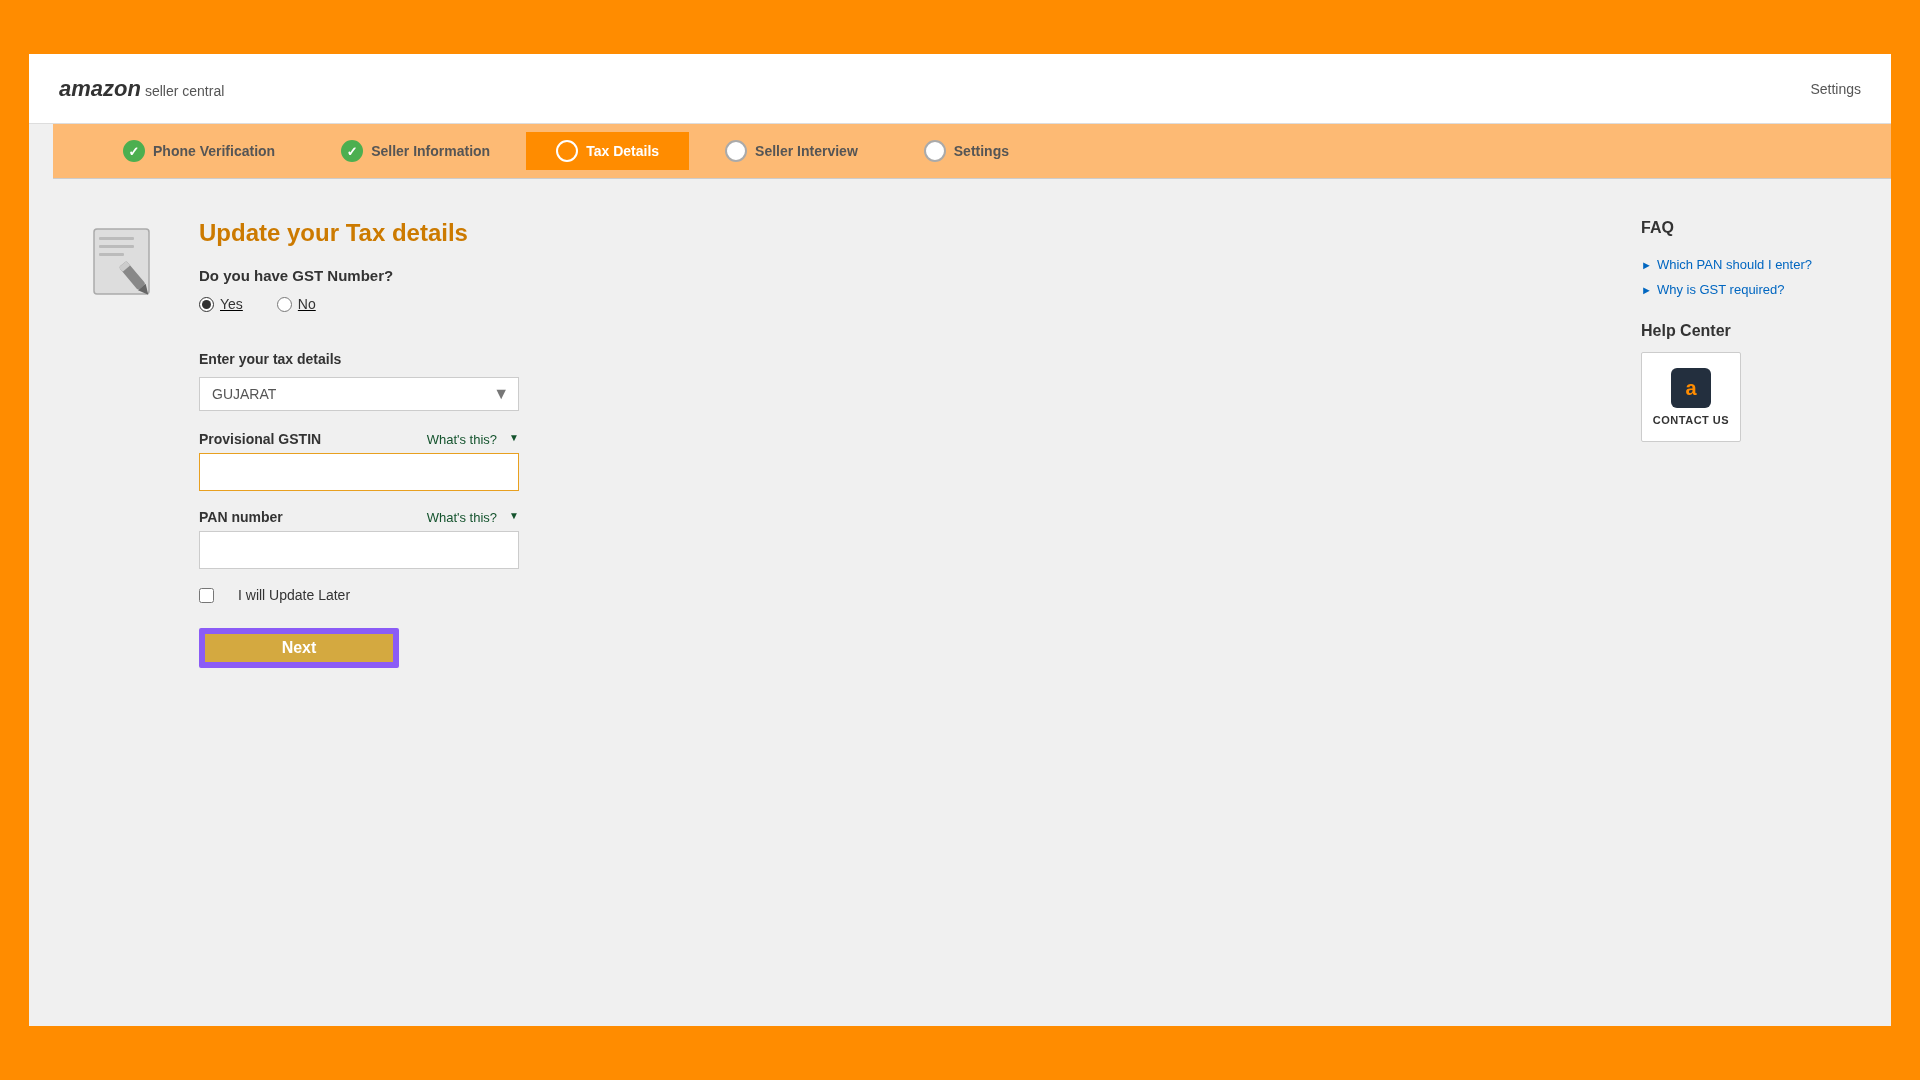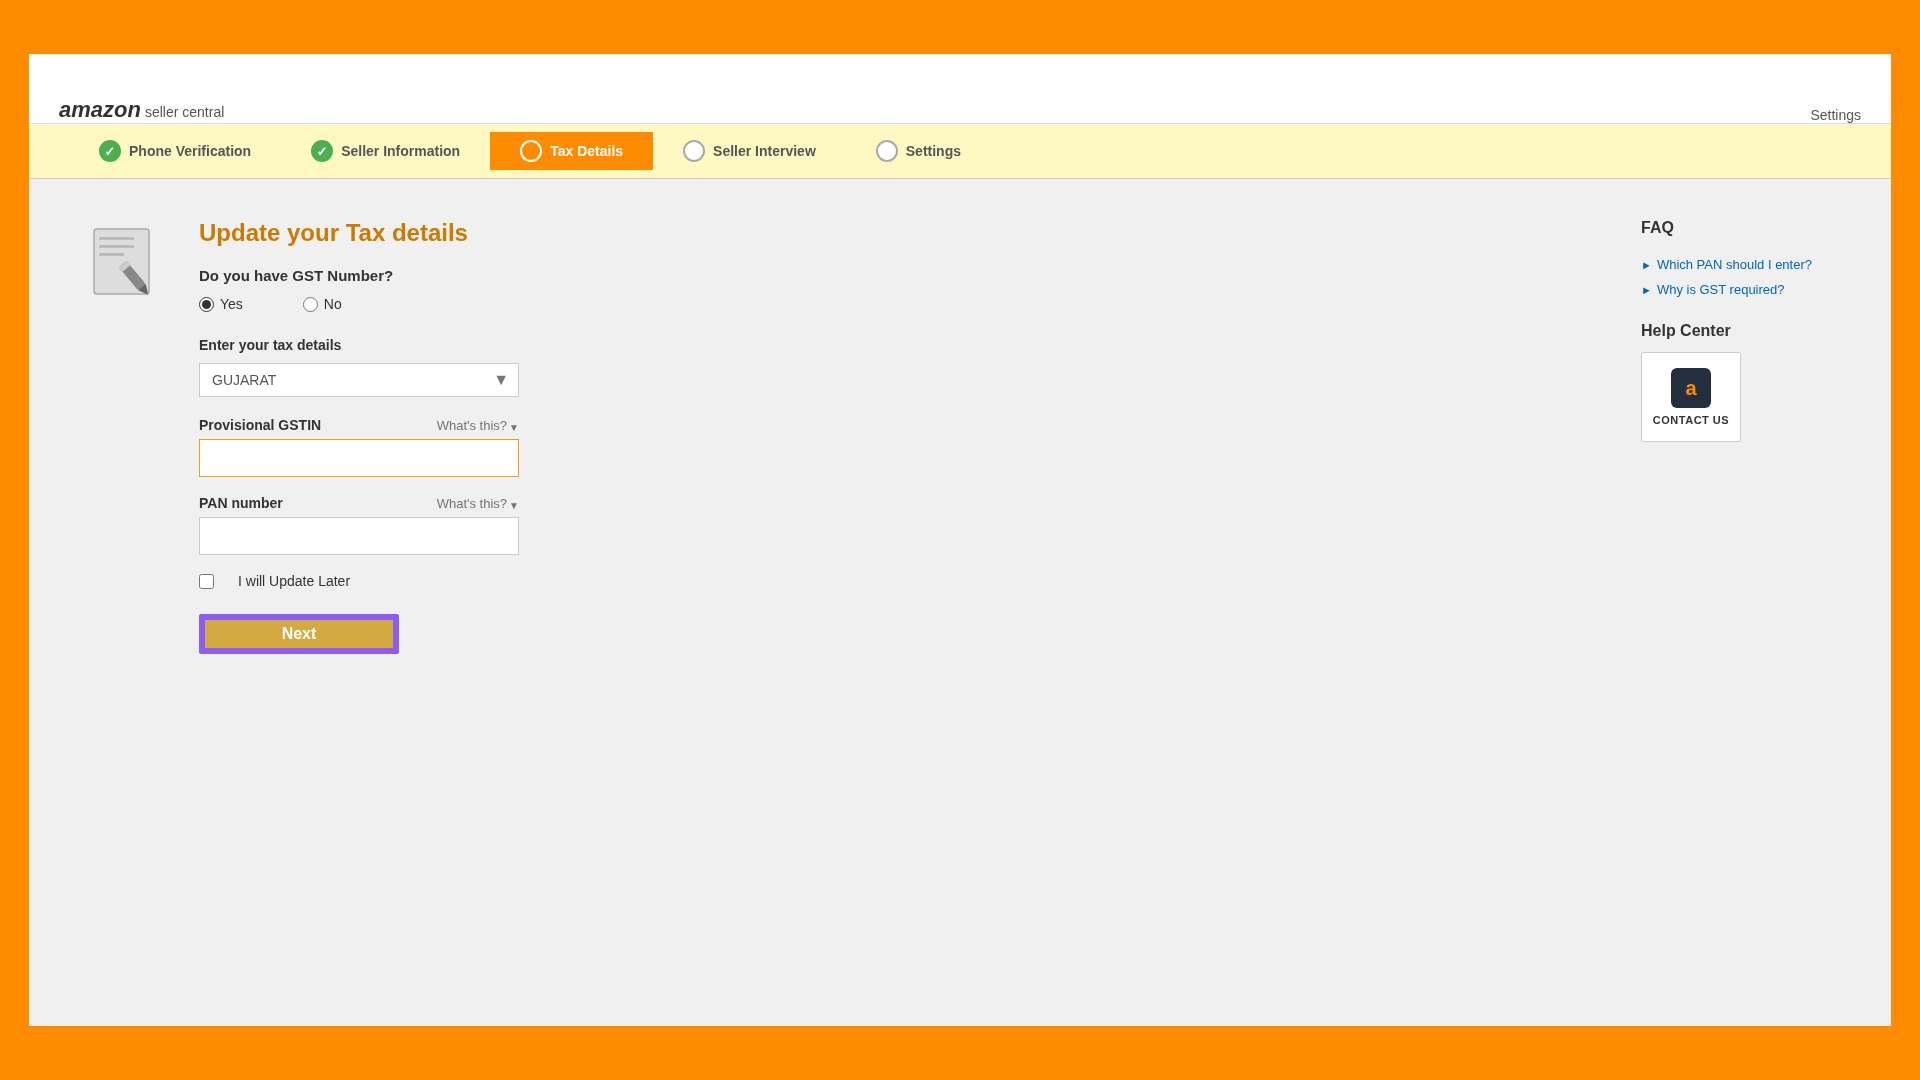--- a/index.html
+++ b/index.html
@@ -18,21 +18,21 @@
       background: #f0f0f0;
       border: 4px solid #ff8c00;
       position: relative;
       overflow: hidden;
     }
     
     .header {
       background: #fff;
       height: 70px;
       display: flex;
-      align-items: flex-end;
+      align-items: center;
       padding: 0 30px;
       border-bottom: 1px solid #ddd;
       position: relative;
     }
     .logo-container {
       display: flex;
       flex-direction: column;
     }
     .logo-amazon {
       font-size: 22px;
@@ -52,27 +52,28 @@
     }
     .header-settings {
       position: absolute;
       right: 30px;
       font-size: 14px;
       color: #555;
       cursor: pointer;
     }
     
     .progress-bar {
-      background: #fef9c3;
+      background: #fdba74;
       height: 55px;
       display: flex;
       align-items: center;
       padding: 0 40px;
-      gap: 0;
+      gap: 6px;
       border-bottom: 1px solid #ccc;
+      margin-left: 24px;
     }
     .step {
       display: flex;
       align-items: center;
       gap: 8px;
       padding: 8px 30px;
       font-size: 14px;
       font-weight: bold;
       color: #555;
       cursor: pointer;
@@ -139,22 +140,23 @@
       margin-bottom: 20px;
     }
     .question-label {
       font-size: 15px;
       font-weight: bold;
       color: #333;
       margin-bottom: 12px;
     }
     .radio-group {
       display: flex;
-      gap: 60px;
-      margin-bottom: 25px;
+      gap: 34px;
+      margin-bottom: 39px;
+      text-decoration: underline;
     }
     .radio-option {
       display: flex;
       align-items: center;
       gap: 6px;
       font-size: 14px;
       color: #333;
       cursor: pointer;
     }
     .radio-option input[type="radio"] {
@@ -198,25 +200,25 @@
       width: 320px;
       margin-bottom: 6px;
     }
     .field-label {
       font-size: 14px;
       font-weight: bold;
       color: #333;
     }
     .whats-this {
       font-size: 13px;
-      color: #737373;
-      cursor: pointer;
-      display: flex;
-      align-items: flex-end;
-      gap: 2px;
+      color: #14532d;
+      cursor: pointer;
+      display: flex;
+      align-items: flex-start;
+      gap: 12px;
     }
     .whats-this .arrow-down {
       font-size: 10px;
     }
     .text-input {
       width: 320px;
       height: 38px;
       padding: 8px 10px;
       border: 1px solid #e8a020;
       background: #fff;

